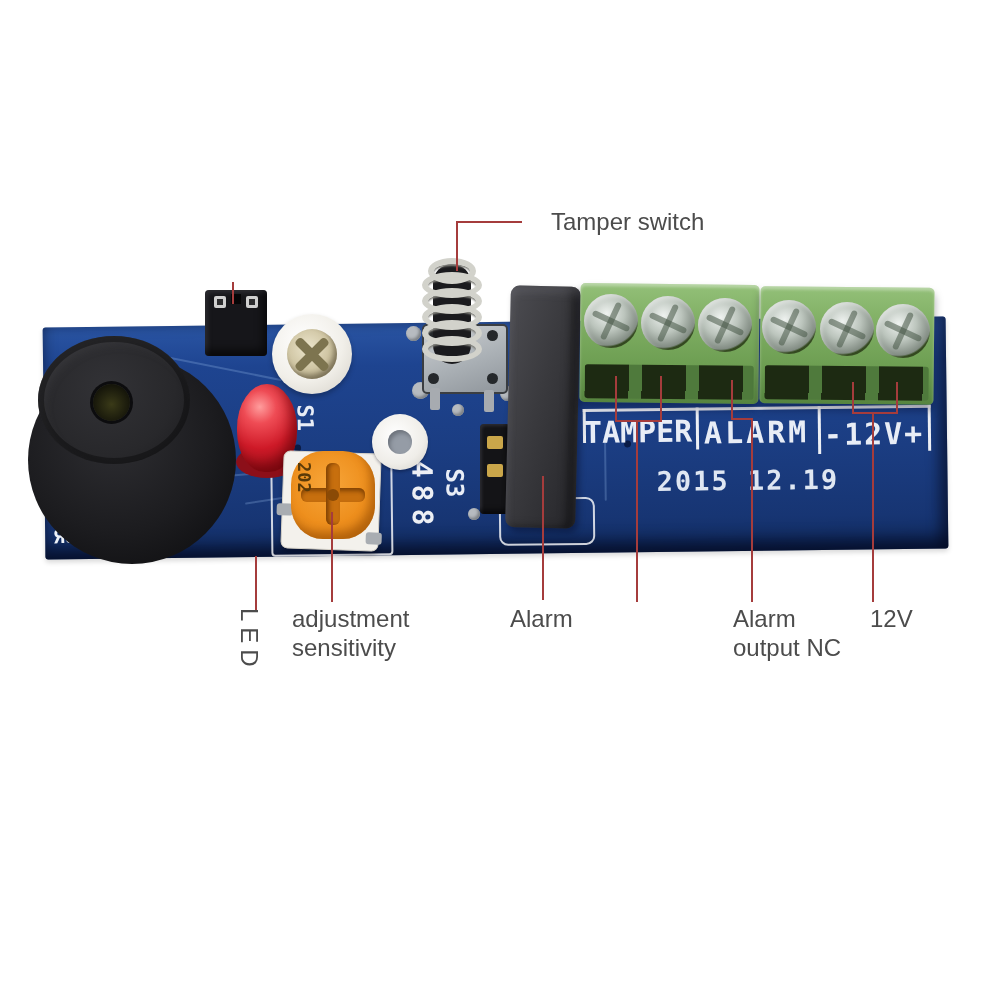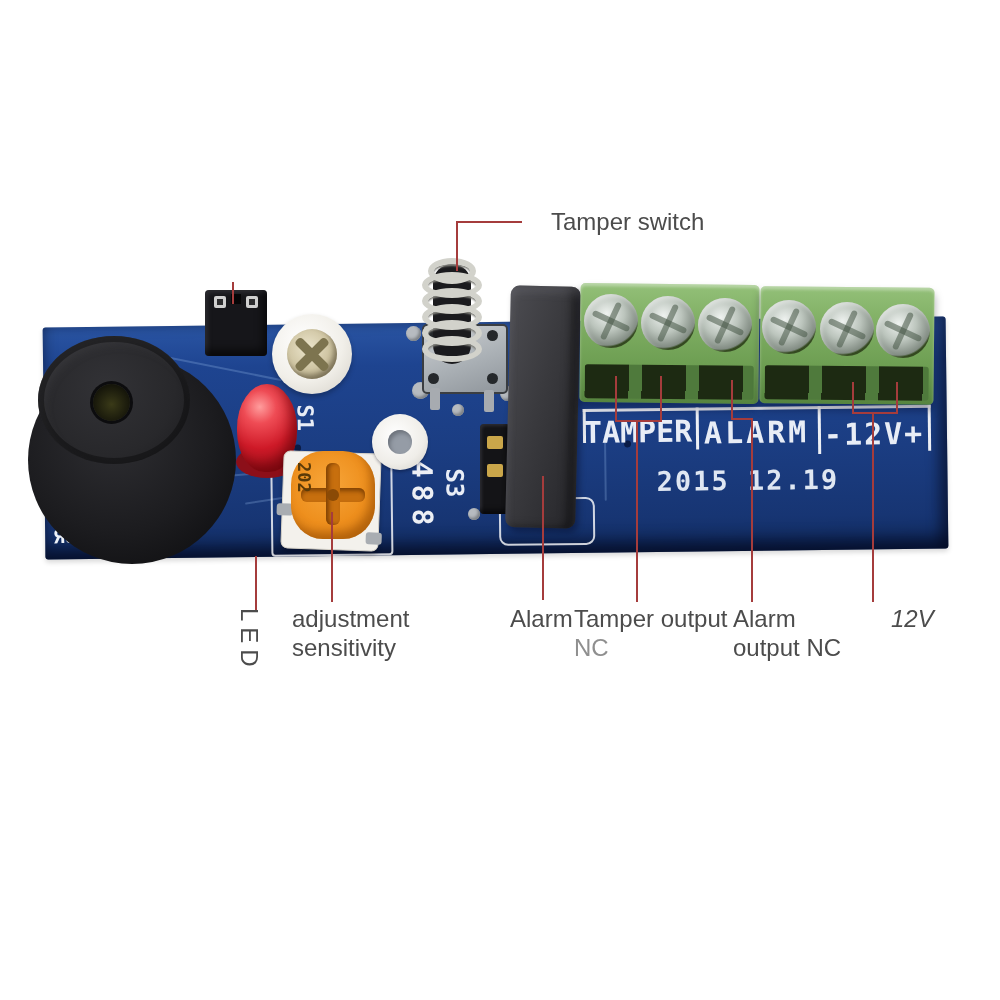--- a/index.html
+++ b/index.html
@@ -291,23 +291,19 @@
   <div class="red redh" style="left:852px;top:412px;width:46px;"></div>
   <div class="red redv" style="left:872px;top:412px;height:190px;"></div>
 
   <div class="lbl" style="left:551px;top:207px;">Tamper switch</div>
   <div class="lbl v90" style="left:264px;top:608px;letter-spacing:6px;">LED</div>
   <div class="lbl" style="left:292px;top:604px;">
     <div>adjustment</div>
     <div>sensitivity</div>
   </div>
   <div class="lbl" style="left:510px;top:604px;">Alarm</div>
-  <div class="lbl" style="left:574px;top:604px;">
-    <div>Tamper output</div>
-    <div class="dim">NC</div>
-  </div>
   <div class="lbl" style="left:733px;top:604px;">
     <div>Alarm</div>
     <div>output NC</div>
   </div>
-  <div class="lbl" style="left:891px;top:604px;font-style:italic;">12V</div>
+  <div class="lbl" style="left:870px;top:604px;">12V</div>
 
 </div>
 
 </body></html>

